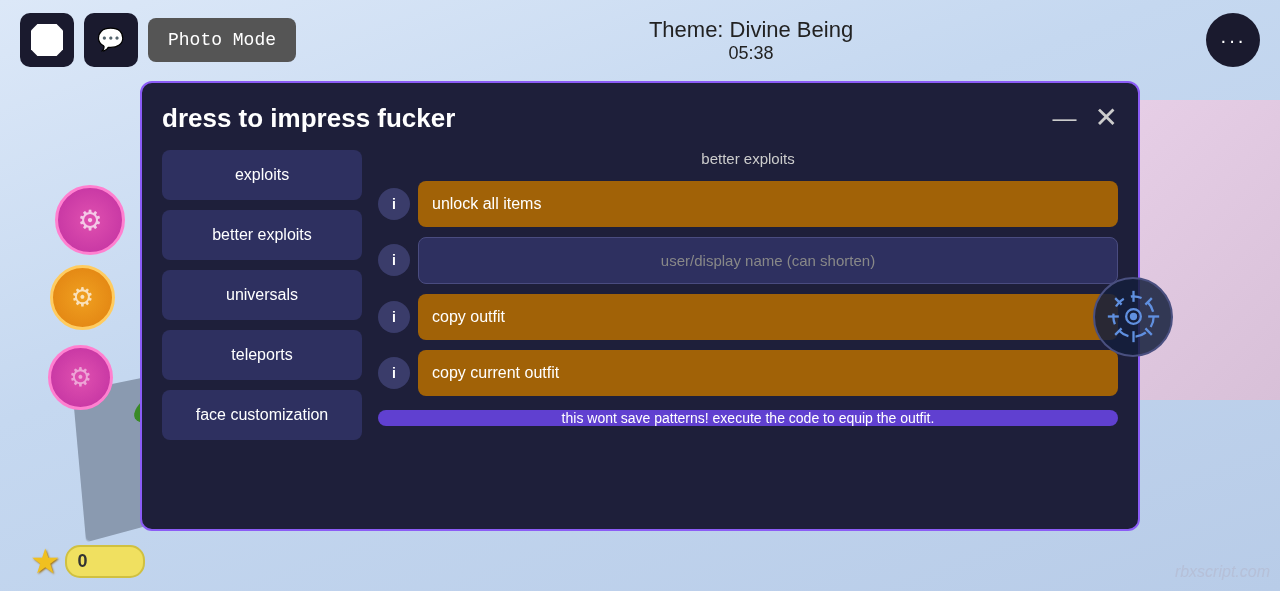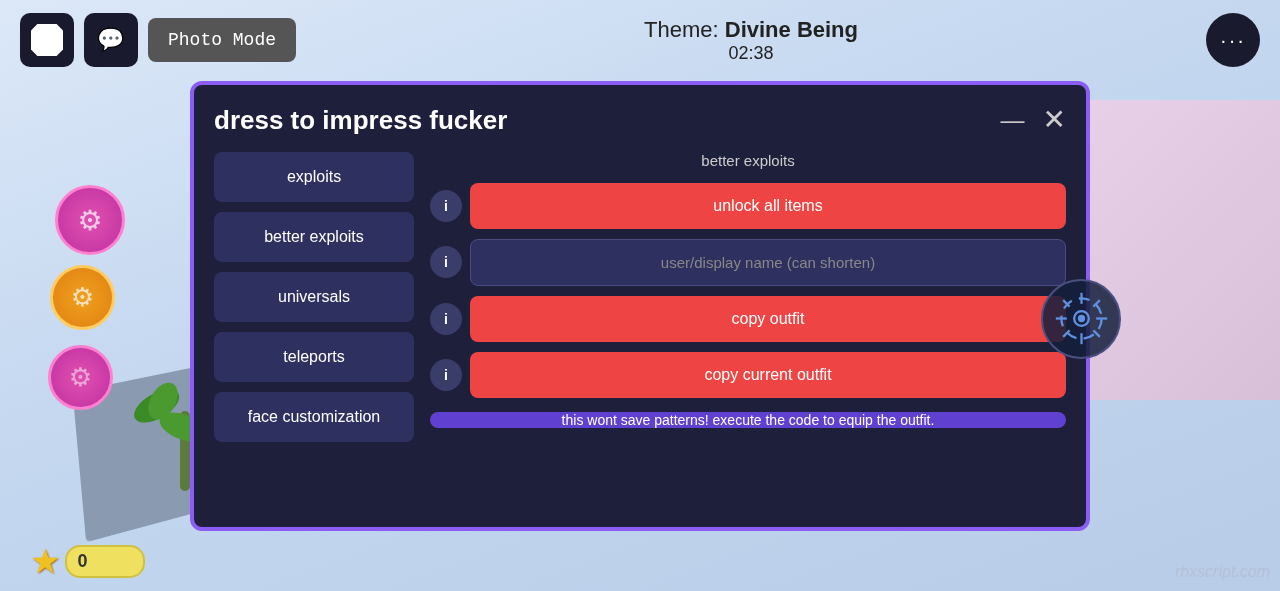--- a/index.html
+++ b/index.html
@@ -142,21 +142,21 @@
       text-align: center;
       color: #222;
     }
 
     .theme-title {
       font-size: 22px;
       font-weight: 500;
     }
 
     .theme-name {
-      font-weight: 700;
+      font-weight: 400;
     }
 
     .timer {
       font-size: 18px;
       font-weight: 500;
     }
 
     .top-right {
       display: flex;
       align-items: center;
@@ -254,23 +254,23 @@
       position: absolute;
       inset: 0;
       z-index: 20;
       display: flex;
       align-items: center;
       justify-content: center;
     }
 
     .modal {
       background: #1e1f3a;
-      border: 4px solid #8b5cf6;
+      border: 2px solid #8b5cf6;
       border-radius: 12px;
-      width: 900px;
+      width: 1000px;
       min-height: 450px;
       padding: 20px;
       position: relative;
       margin-top: 20px;
     }
 
     .modal-header {
       display: flex;
       align-items: center;
       justify-content: space-between;
@@ -367,28 +367,28 @@
       color: white;
       font-size: 14px;
       font-weight: bold;
       cursor: pointer;
       flex-shrink: 0;
       border: none;
     }
 
     .action-btn {
       flex: 1;
-      background: #ef4444;
+      background: #a16207;
       color: white;
       border: none;
       border-radius: 8px;
       padding: 14px;
       font-size: 16px;
       cursor: pointer;
-      text-align: center;
+      text-align: left;
       font-family: inherit;
     }
 
     .action-input {
       flex: 1;
       background: #2e3060;
       border: 1px solid #4a4c80;
       border-radius: 8px;
       padding: 14px;
       font-size: 15px;
@@ -483,21 +483,21 @@
       <span>💬</span>
     </button>
     <button class="photo-mode-btn">Photo Mode</button>
   </div>
 
   <div class="top-center">
     <div class="theme-title">
       <span>Theme:</span>
       <span class="theme-name">Divine Being</span>
     </div>
-    <div class="timer">02:38</div>
+    <div class="timer">05:38</div>
   </div>
 
   <div class="top-right">
     <button class="dots-btn">
       <span>···</span>
     </button>
   </div>
 </div>
 
 <div class="pink-token">

